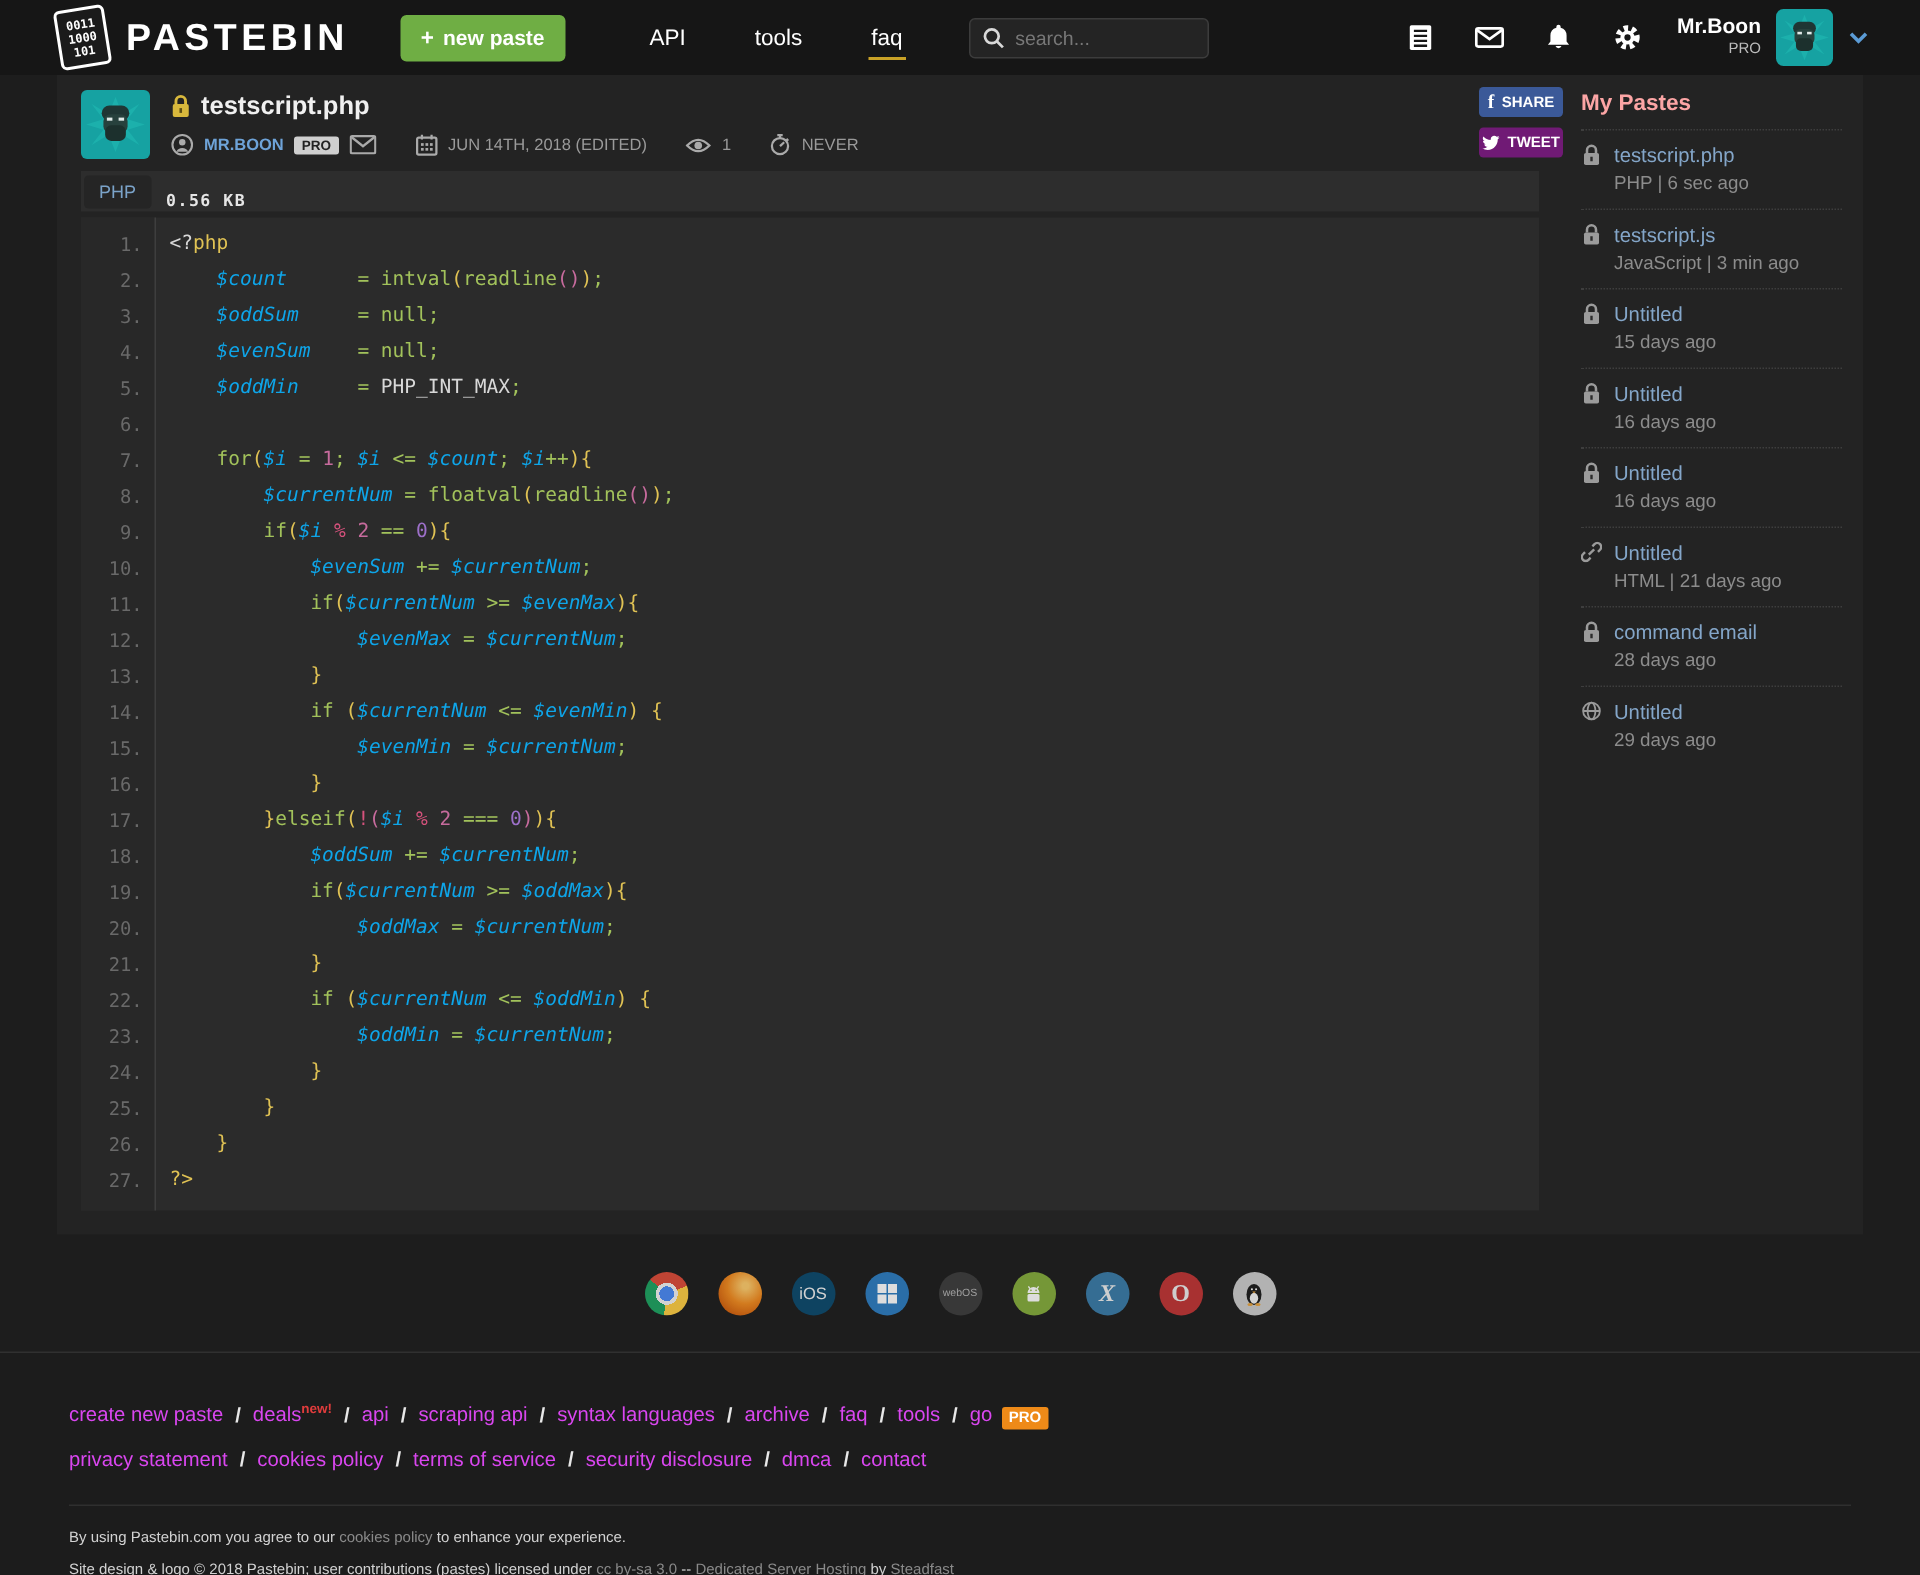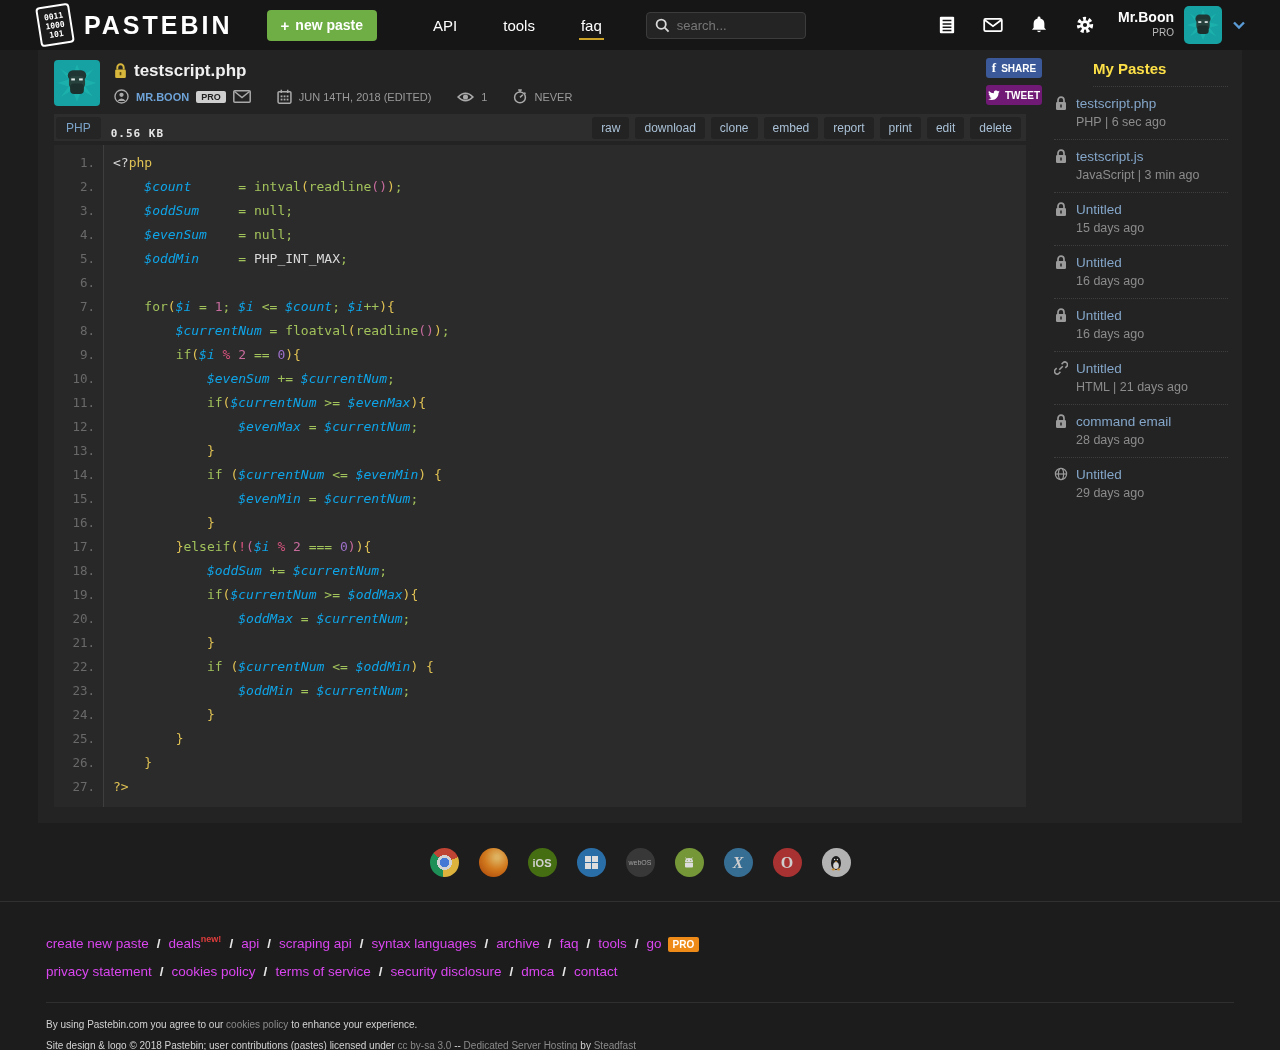--- a/index.html
+++ b/index.html
@@ -60,37 +60,37 @@
   
   .code-wrap { margin-top:4px; background:#2b2b2b; display:flex; font-family:"DejaVu Sans Mono",monospace; font-size:13px; line-height:24px; }
   .gutter { width:50px; background:#282828; border-right:1px solid #3e3e3e; color:#696969; text-align:right;
     padding:6px 8px 8px 0; flex:none; font-size:12.5px; }
   .code-lines { padding:6px 0 8px 9px; white-space:pre; overflow:hidden; }
   .tk-w { color:#d8d8d8; } .tk-y { color:#e0c254; } .tk-g { color:#a2c25b; }
   .tk-v { color:#0ea5e9;font-style:italic; } .tk-p { color:#c76b9d; } .tk-u { color:#9d70c9; } .tk-r { color:#d5527c; }
 
   
   .aside { width:200px; flex:none; padding:10px 14px 10px 12px; }
-  .aside h3 { color:#fde047; font-size:15px; padding-bottom:9px; border-bottom:1px dotted #3e3e3e;margin-left:39px; }
+  .aside h3 { color:#fca5a5; font-size:15px; padding-bottom:9px; border-bottom:1px dotted #3e3e3e; }
   .mypaste-item { padding:9px 0 10px 0; border-bottom:1px dotted #3e3e3e; }
   .mypaste-item:last-child { border-bottom:none; }
   .mp-row { display:flex; align-items:center; gap:8px; }
   .mp-icon { width:14px; height:15px; display:inline-flex; flex:none; }
   .mp-title { color:#84a6c9; font-size:13.5px; }
   .mp-meta { color:#8c8c8c; font-size:12.5px; margin:4px 0 0 22px; }
 
   
   .platform-row { display:flex; justify-content:center; align-items:center; gap:20px; margin:25px 0 24px 0; opacity:.85; }
   .picon { width:29px; height:29px; border-radius:50%; display:flex; align-items:center; justify-content:center;
     font-weight:bold; color:#eee; overflow:hidden; }
   .picon-chrome { background:
       radial-gradient(circle at 50% 50%, #4a8af4 0 24%, #f2f2f2 24% 36%, rgba(0,0,0,0) 36%),
       conic-gradient(from -50deg, #dd4b39 0 33%, #ffce43 33% 66%, #1da462 66% 100%); }
   .picon-firefox { background:radial-gradient(circle at 62% 32%, #ffcb6b 8%, #f28b1f 45%, #d15e0c 80%); }
-  .picon-ios { background:#4d7c0f; font-size:11px; color:#f2f2f2; font-weight:bold; }
+  .picon-ios { background:#0c4a6e; font-size:11px; color:#f2f2f2; font-weight:normal; }
   .picon-windows { background:#2d7dc1; }
   .picon-webos { background:#3d3d3d; font-size:7px; color:#b5b5b5; font-weight:normal; }
   .picon-android { background:#85ad3c; }
   .picon-x11 { background:#3a7ca8; font-family:"Liberation Serif",serif; font-style:italic; font-size:16px; }
   .picon-opera { background:#c13535; font-family:"Liberation Serif",serif; font-size:16px; }
   .picon-linux { background:#cdcdcd; }
 
   
   .footer { border-top:1px solid #303030; background:#1c1c1c; padding:24px 46px 0 46px; height:153px; }
   .flinks { font-size:13.5px; color:#9b9b9b; line-height:27px; }
@@ -255,30 +255,20 @@
               <path d="M15.5 1.7c-.6.3-1.2.5-1.8.6.7-.4 1.2-1 1.4-1.8-.6.4-1.3.6-2 .8A3.1 3.1 0 0 0 7.7 3.4c0 .2 0 .5.1.7A8.9 8.9 0 0 1 1.3 .9a3.1 3.1 0 0 0 1 4.2c-.5 0-1-.2-1.4-.4v.1c0 1.5 1.1 2.8 2.5 3.1-.4.1-.9.1-1.4.1.4 1.2 1.5 2.1 2.9 2.2A6.3 6.3 0 0 1 .2 11.5 8.9 8.9 0 0 0 5 12.9c5.8 0 9-4.8 9-9v-.4c.6-.4 1.1-1 1.5-1.8z" fill="#fff"></path>
             </svg>
           <span>TWEET</span>
         </a>
       </div>
     </div>
 
     <div class="code-toolbar">
       <a class="syntax-chip">PHP</a>
       <span class="size-label">0.56 KB</span>
-      <div class="code-actions" id="code-actions">
-          <a class="code-action">raw</a>
-          <a class="code-action">download</a>
-          <a class="code-action">clone</a>
-          <a class="code-action">embed</a>
-          <a class="code-action">report</a>
-          <a class="code-action">print</a>
-          <a class="code-action">edit</a>
-          <a class="code-action">delete</a>
-        </div>
     </div>
 
     <div class="code-wrap">
       <div class="gutter" id="gutter">
           <div>1.</div>
           <div>2.</div>
           <div>3.</div>
           <div>4.</div>
           <div>5.</div>
           <div>6.</div>

